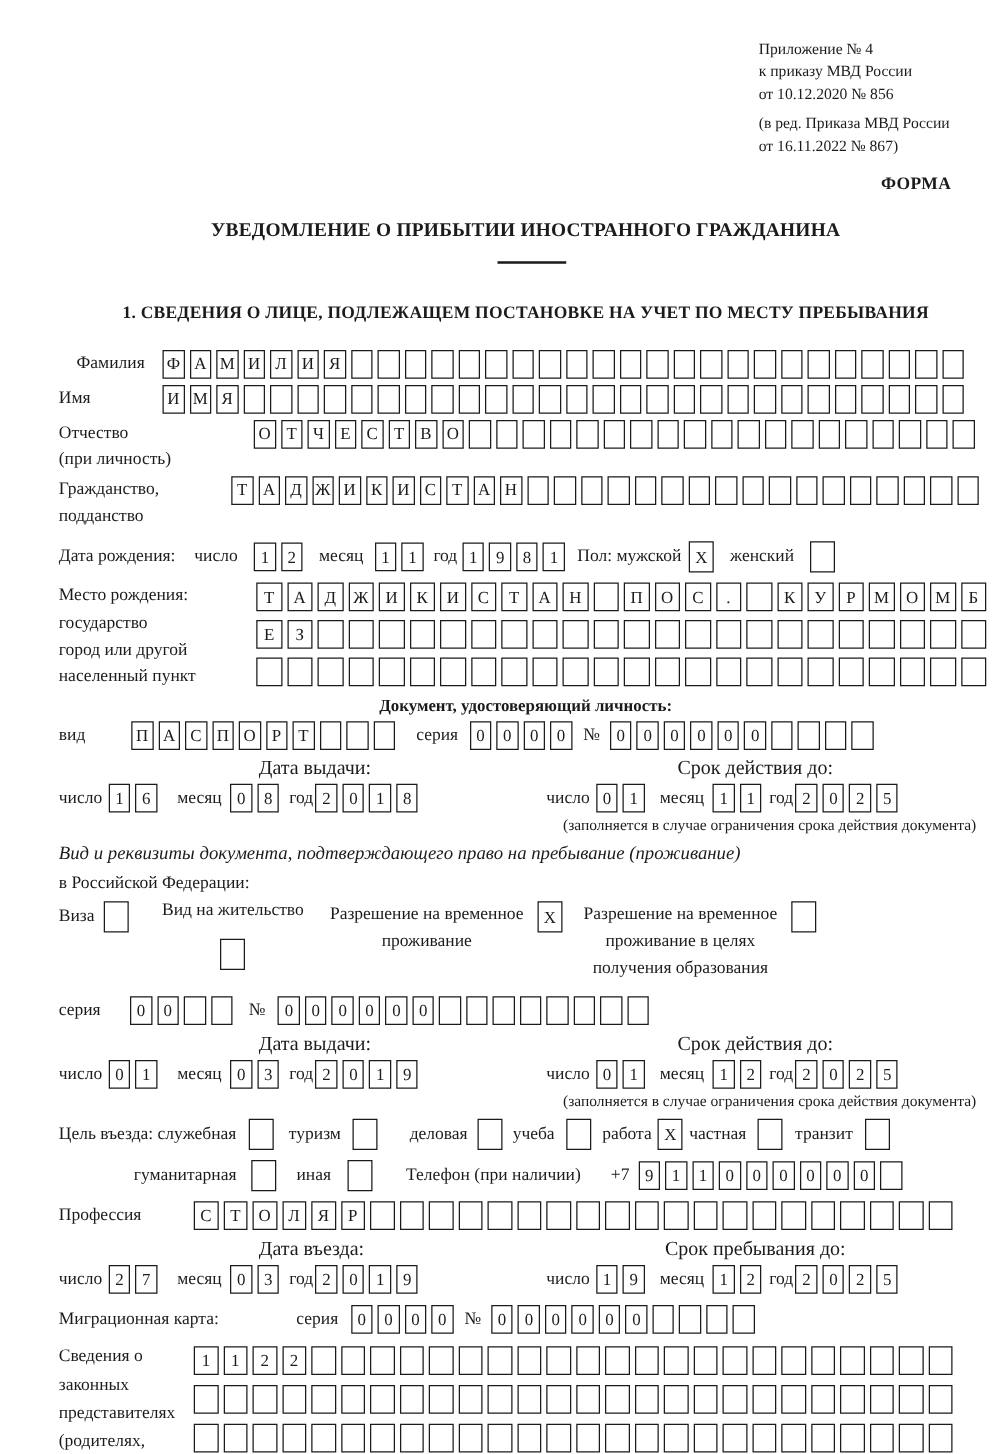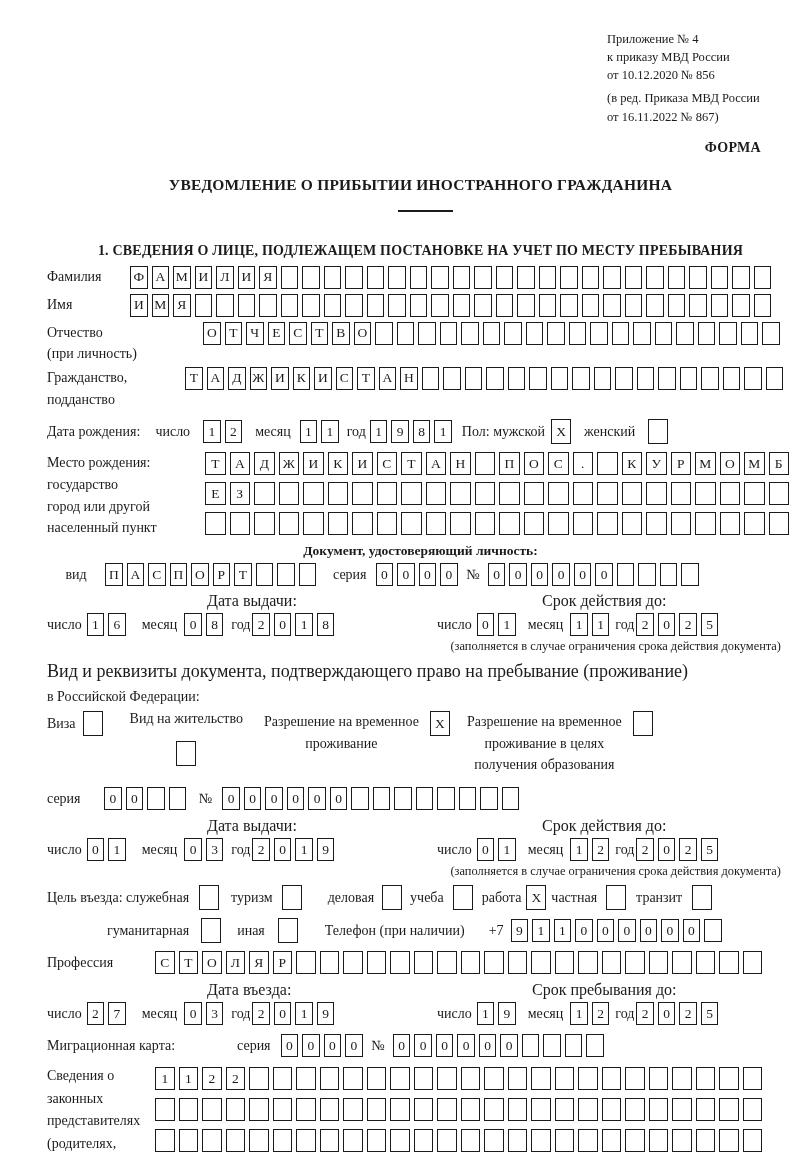--- a/index.html
+++ b/index.html
@@ -61,21 +61,21 @@
 
   <div class="form-label">ФОРМА</div>
 
   <div class="title">
     <div>УВЕДОМЛЕНИЕ О ПРИБЫТИИ ИНОСТРАННОГО ГРАЖДАНИНА</div>
     <div><span class="uline"></span></div>
   </div>
 
   <div class="sec-heading">1. СВЕДЕНИЯ О ЛИЦЕ, ПОДЛЕЖАЩЕМ ПОСТАНОВКЕ НА УЧЕТ ПО МЕСТУ ПРЕБЫВАНИЯ</div>
 
-  <div class="row" style="margin-top:7px;">
+  <div class="row" style="margin-top:21px;text-align:center;">
     <span class="lbl" style="width:83px;">Фамилия</span>
     <span class="cells">
         <span class="cell">Ф</span>
         <span class="cell">А</span>
         <span class="cell">М</span>
         <span class="cell">И</span>
         <span class="cell">Л</span>
         <span class="cell">И</span>
         <span class="cell">Я</span>
         <span class="cell"></span>
@@ -316,21 +316,21 @@
           <span class="cell"></span>
           <span class="cell"></span>
           <span class="cell"></span>
           <span class="cell"></span>
         </span>
     </span>
   </div>
 
   <div class="bold-center" style="margin-top:4px;">Документ, удостоверяющий личность:</div>
 
-  <div class="row" style="margin-top:4px;text-align:center;">
+  <div class="row" style="margin-top:4px;">
     <span class="lbl" style="width:58px;">вид</span>
     <span class="cells">
         <span class="cell">П</span>
         <span class="cell">А</span>
         <span class="cell">С</span>
         <span class="cell">П</span>
         <span class="cell">О</span>
         <span class="cell">Р</span>
         <span class="cell">Т</span>
         <span class="cell"></span>
@@ -400,21 +400,21 @@
             <span class="cell">2</span>
             <span class="cell">0</span>
             <span class="cell">2</span>
             <span class="cell">5</span>
           </span>
       </div>
     </div>
   </div>
   <div class="note" style="text-align:right;padding-right:13px;margin-top:3px;">(заполняется в случае ограничения срока действия документа)</div>
 
-  <div class="lbl" style="margin-top:7px;font-size:18px;">Вид и реквизиты документа, подтверждающего право на пребывание (проживание)</div>
+  <div class="lbl" style="margin-top:7px;font-size:15px;font-style:italic;">Вид и реквизиты документа, подтверждающего право на пребывание (проживание)</div>
   <div class="lbl" style="margin-top:7px;font-size:14px;">в Российской Федерации:</div>
 
   <div class="row top" style="margin-top:6px;">
     <span class="row" style="gap:7px;">
       <span class="lbl">Виза</span>
       <span class="chk"></span>
     </span>
     <span class="row" style="gap:14px;margin-left:27px;flex-direction:column;">
       <span class="lbl">Вид на жительство</span>
       <span class="chk"></span>

